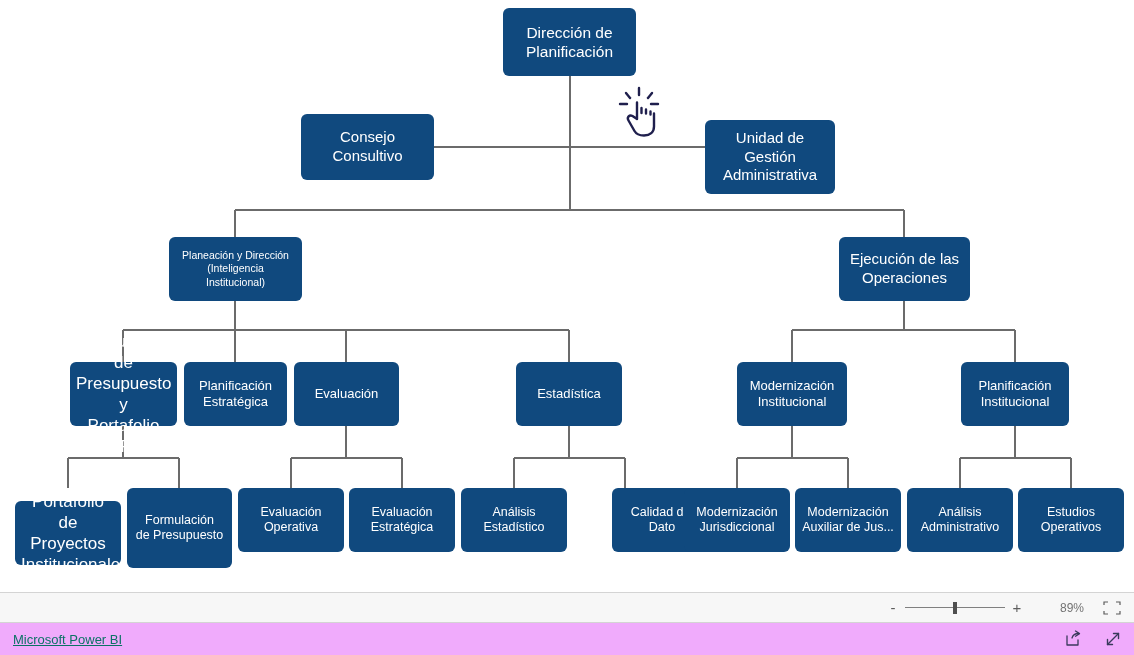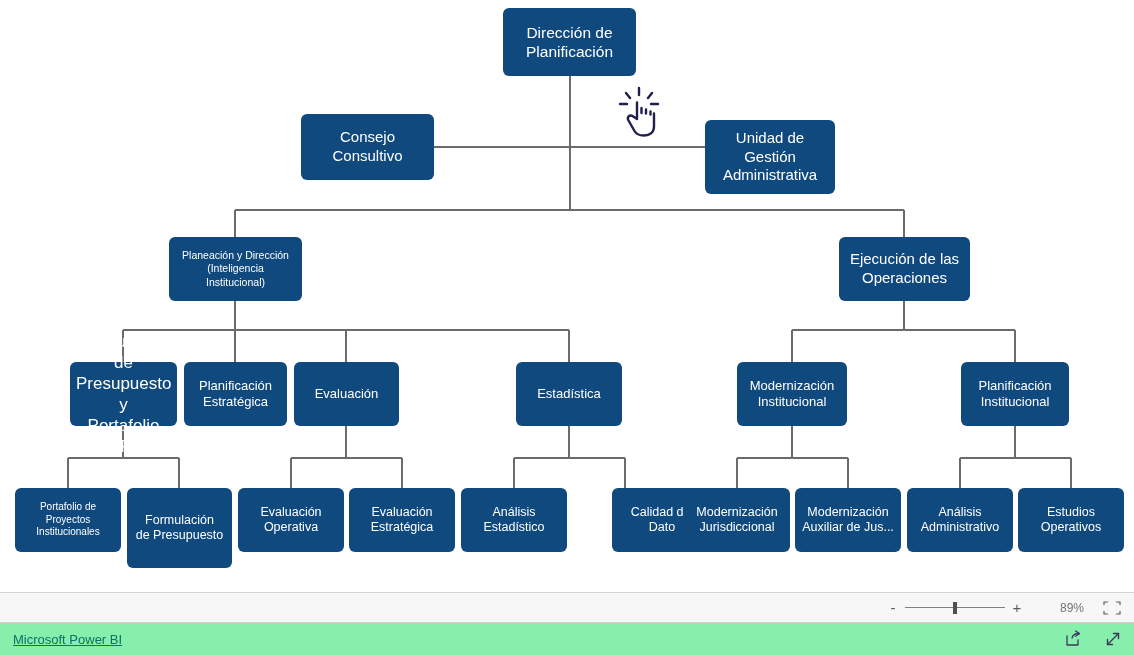--- a/index.html
+++ b/index.html
@@ -58,21 +58,21 @@
   }
 
   
   .tier-root  { font-size: 15.5px; }
   .tier-2     { font-size: 15px; }
   .tier-div   { font-size: 15px; }
   .tier-div-sm{ font-size: 10.5px; }
   .tier-3     { font-size: 13px; }
   .tier-3-sm  { font-size: 17px; }
   .tier-4     { font-size: 12.5px; }
-  .tier-4-sm  { font-size: 10px; }
+  .tier-4-sm  { font-size: 17px; margin-top: 13px; }
 
   
   #tap-cursor {
     position: absolute;
     left: 613px;
     top: 86px;
     width: 52px;
     height: 52px;
     pointer-events: none;
   }
@@ -143,21 +143,21 @@
     justify-content: center;
   }
 
   
   #footer {
     position: absolute;
     left: 0;
     top: 623px;
     width: 1134px;
     height: 32px;
-    background: #86efac;
+    background: #f0abfc;
     display: flex;
     align-items: center;
     box-sizing: border-box;
     padding: 0 12px 0 13px;
     text-align: center;
   }
   #powerbi-link {
     color: #0b7265;
     font-size: 13px;
     text-decoration: underline;

